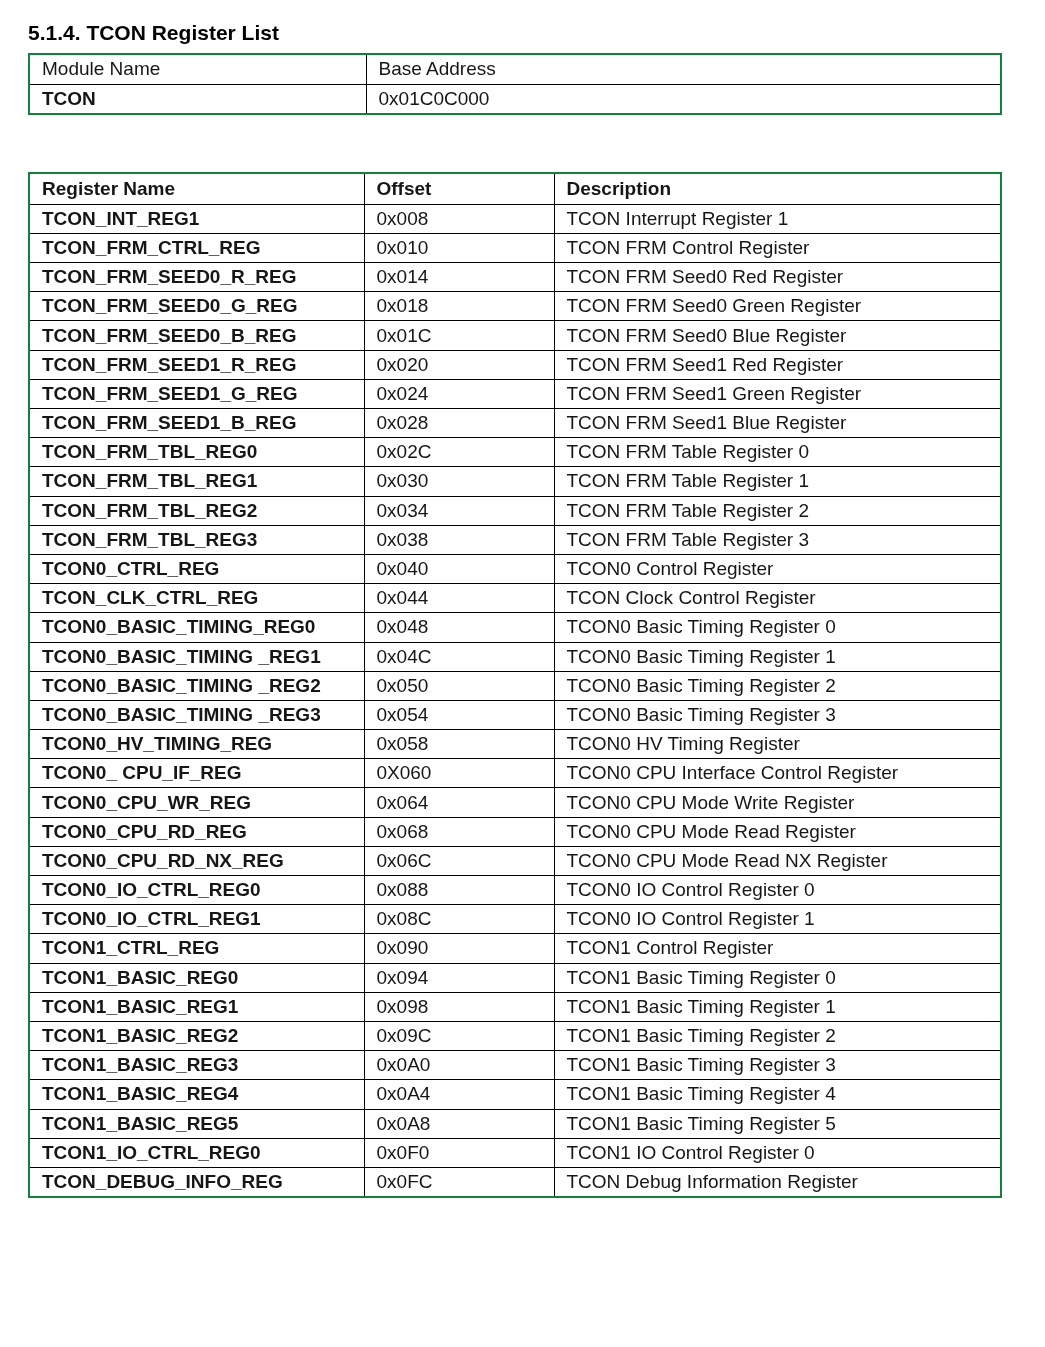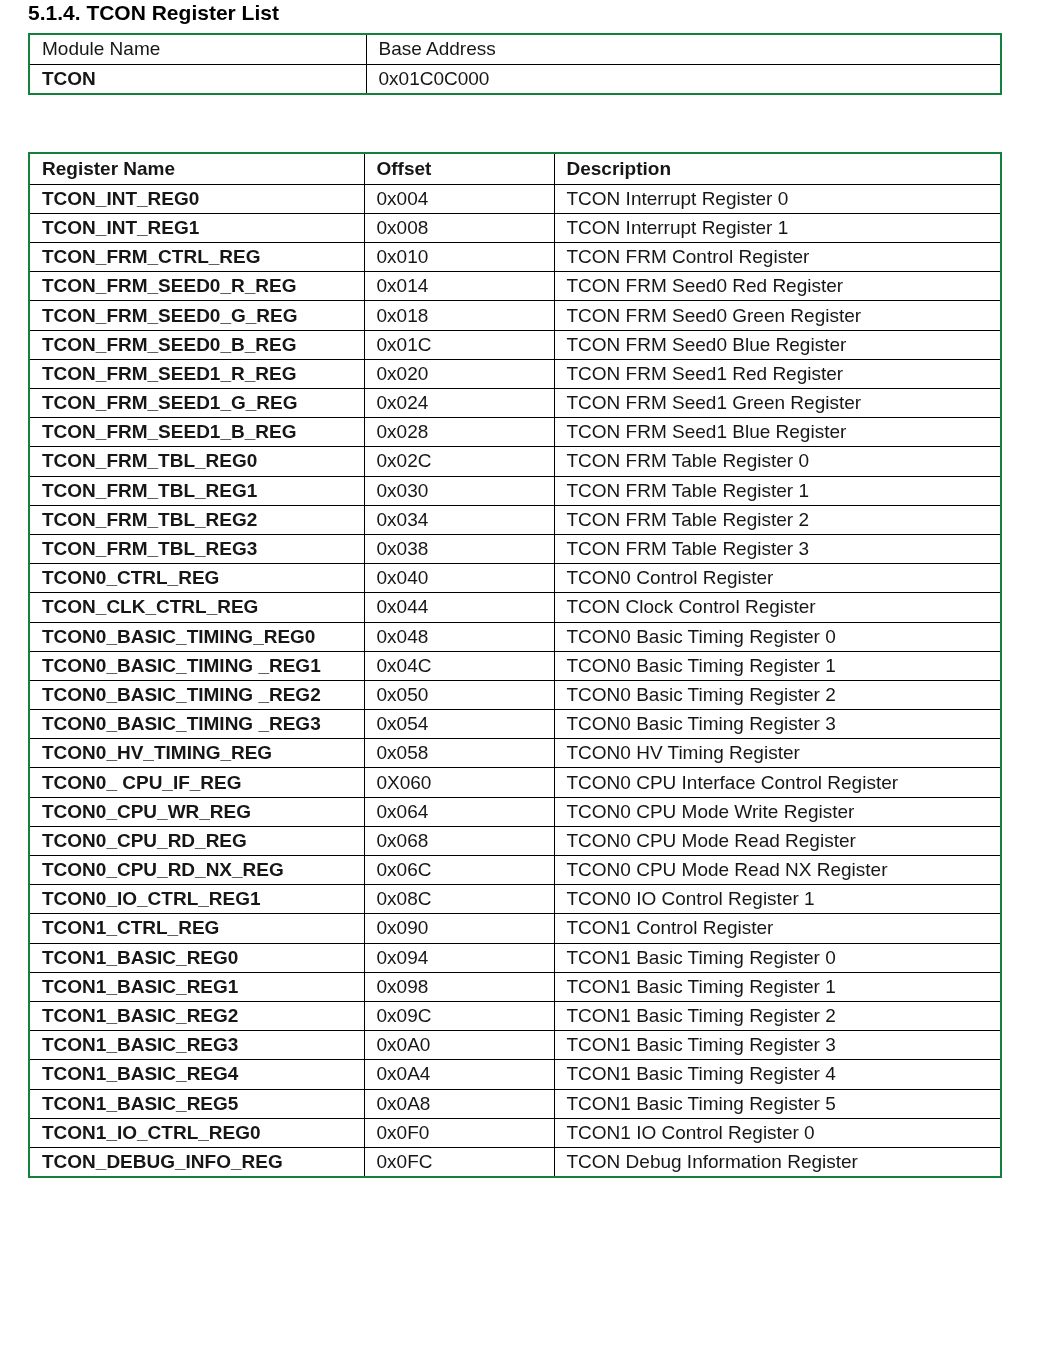--- a/index.html
+++ b/index.html
@@ -9,21 +9,21 @@
     background: #ffffff;
   }
   body {
     width: 1045px;
     height: 1347px;
     font-family: "Liberation Sans", sans-serif;
     color: #161616;
     overflow: hidden;
   }
   .content {
-    padding: 0 0 0 28px;
+    padding: 20px 0 0 28px;
   }
   .heading {
     font-size: 21px;
     font-weight: bold;
     color: #000000;
     margin: 0 0 8px 0;
     line-height: 1.2;
   }
   table {
     border-collapse: collapse;
@@ -84,25 +84,20 @@
     </colgroup>
     <thead>
       <tr>
         <th>Register Name</th>
         <th>Offset</th>
         <th>Description</th>
       </tr>
     </thead>
     <tbody>
         <tr>
-          <td class="reg-name">TCON_INT_REG0</td>
-          <td>0x004</td>
-          <td>TCON Interrupt Register 0</td>
-        </tr>
-        <tr>
           <td class="reg-name">TCON_INT_REG1</td>
           <td>0x008</td>
           <td>TCON Interrupt Register 1</td>
         </tr>
         <tr>
           <td class="reg-name">TCON_FRM_CTRL_REG</td>
           <td>0x010</td>
           <td>TCON FRM Control Register</td>
         </tr>
         <tr>
@@ -204,20 +199,25 @@
           <td class="reg-name">TCON0_CPU_RD_REG</td>
           <td>0x068</td>
           <td>TCON0 CPU Mode Read Register</td>
         </tr>
         <tr>
           <td class="reg-name">TCON0_CPU_RD_NX_REG</td>
           <td>0x06C</td>
           <td>TCON0 CPU Mode Read NX Register</td>
         </tr>
         <tr>
+          <td class="reg-name">TCON0_IO_CTRL_REG0</td>
+          <td>0x088</td>
+          <td>TCON0 IO Control Register 0</td>
+        </tr>
+        <tr>
           <td class="reg-name">TCON0_IO_CTRL_REG1</td>
           <td>0x08C</td>
           <td>TCON0 IO Control Register 1</td>
         </tr>
         <tr>
           <td class="reg-name">TCON1_CTRL_REG</td>
           <td>0x090</td>
           <td>TCON1 Control Register</td>
         </tr>
         <tr>

